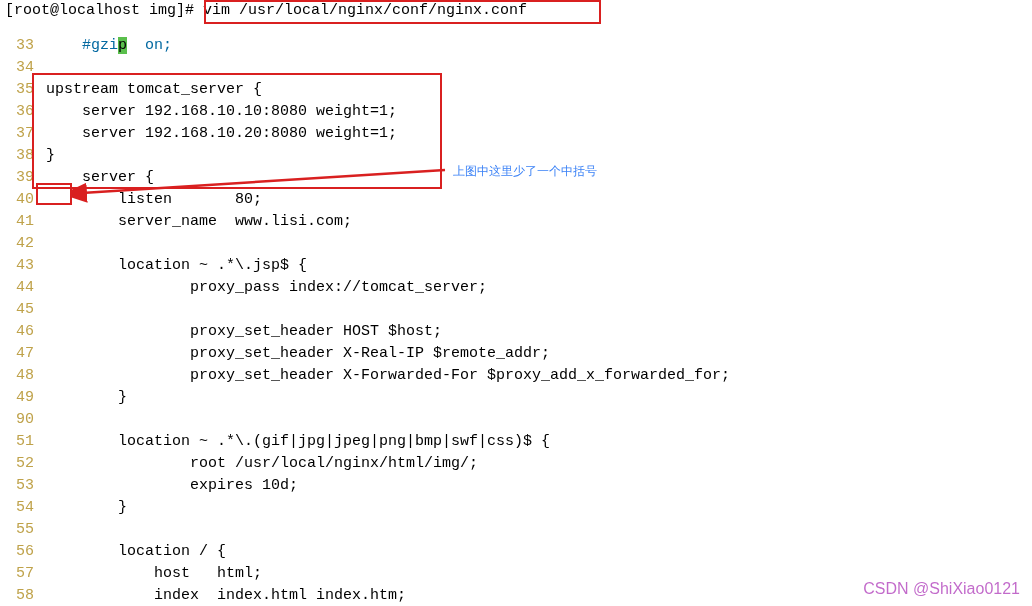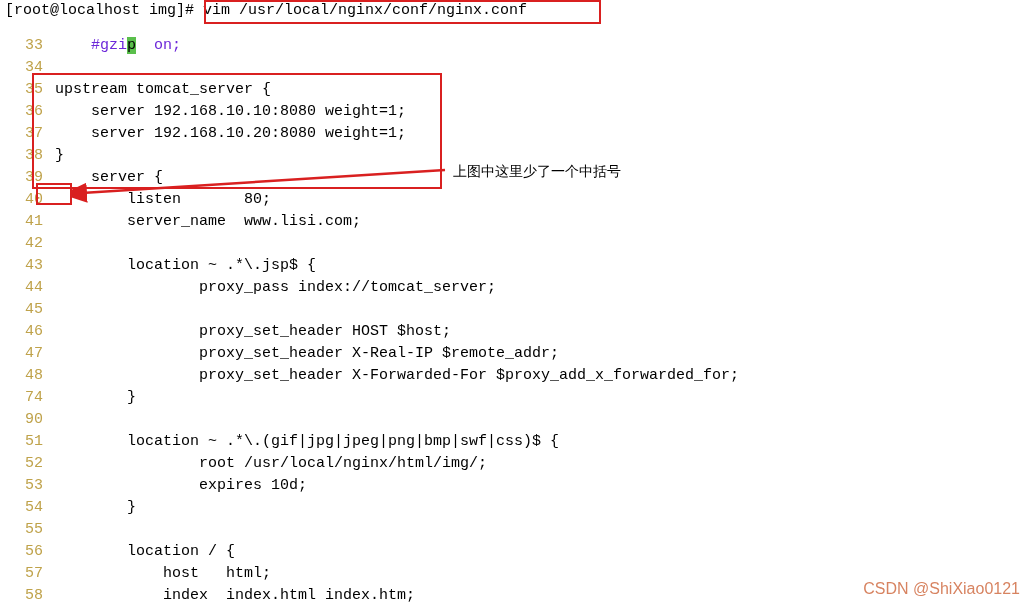--- a/index.html
+++ b/index.html
@@ -22,36 +22,35 @@
       position: absolute;
       top: 0px;
       left: 204px;
       width: 397px;
       height: 24px;
       pointer-events: none;
     }
     .code-area {
       margin-top: 14px;
       position: relative;
-      padding-left: 9px;
     }
     .code-line {
       display: flex;
       height: 22px;
       line-height: 22px;
       white-space: pre;
     }
     .lineno {
       width: 46px;
       text-align: right;
       padding-right: 12px;
       color: #bfa24a;
     }
     .code-text { color: #000; flex: 1; }
-    .comment { color: #6d28d9; }
+    .comment { color: #0369a1; }
     .highlight-p {
       background: #5abf4c;
       color: #000;
     }
     .red-box-block {
       border: 2px solid #d92020;
       position: absolute;
       top: 38px;
       left: 32px;
       width: 410px;
@@ -70,29 +69,29 @@
     .arrow-svg {
       position: absolute;
       top: 120px;
       left: 70px;
       pointer-events: none;
     }
     .annotation {
       position: absolute;
       top: 128px;
       left: 453px;
-      color: #000000;
-      font-size: 14px;
+      color: #3b82f6;
+      font-size: 12px;
       font-family: "Microsoft YaHei", sans-serif;
     }
     .watermark {
       position: absolute;
       bottom: 8px;
       right: 12px;
-      color: #c2410c;
+      color: #a21caf;
       font-family: "Microsoft YaHei", sans-serif;
       font-size: 16px;
       opacity: 0.65;
     }
   </style>
 </head>
 <body>
 
 <div class="prompt-line">
   <span>[root@localhost img]</span><span>#</span><span> vim /usr/local/nginx/conf/nginx.conf</span>
@@ -110,21 +109,21 @@
       <div class="code-line"><span class="lineno">39</span><span class="code-text">    server {</span></div>
       <div class="code-line"><span class="lineno">40</span><span class="code-text">        listen       80;</span></div>
       <div class="code-line"><span class="lineno">41</span><span class="code-text">        server_name  www.lisi.com;</span></div>
       <div class="code-line"><span class="lineno">42</span><span class="code-text"></span></div>
       <div class="code-line"><span class="lineno">43</span><span class="code-text">        location ~ .*\.jsp$ {</span></div>
       <div class="code-line"><span class="lineno">44</span><span class="code-text">                proxy_pass index://tomcat_server;</span></div>
       <div class="code-line"><span class="lineno">45</span><span class="code-text"></span></div>
       <div class="code-line"><span class="lineno">46</span><span class="code-text">                proxy_set_header HOST $host;</span></div>
       <div class="code-line"><span class="lineno">47</span><span class="code-text">                proxy_set_header X-Real-IP $remote_addr;</span></div>
       <div class="code-line"><span class="lineno">48</span><span class="code-text">                proxy_set_header X-Forwarded-For $proxy_add_x_forwarded_for;</span></div>
-      <div class="code-line"><span class="lineno">74</span><span class="code-text">        }</span></div>
+      <div class="code-line"><span class="lineno">49</span><span class="code-text">        }</span></div>
       <div class="code-line"><span class="lineno">90</span><span class="code-text"></span></div>
       <div class="code-line"><span class="lineno">51</span><span class="code-text">        location ~ .*\.(gif|jpg|jpeg|png|bmp|swf|css)$ {</span></div>
       <div class="code-line"><span class="lineno">52</span><span class="code-text">                root /usr/local/nginx/html/img/;</span></div>
       <div class="code-line"><span class="lineno">53</span><span class="code-text">                expires 10d;</span></div>
       <div class="code-line"><span class="lineno">54</span><span class="code-text">        }</span></div>
       <div class="code-line"><span class="lineno">55</span><span class="code-text"></span></div>
       <div class="code-line"><span class="lineno">56</span><span class="code-text">        location / {</span></div>
       <div class="code-line"><span class="lineno">57</span><span class="code-text">            host   html;</span></div>
       <div class="code-line"><span class="lineno">58</span><span class="code-text">            index  index.html index.htm;</span></div>
     </div>

